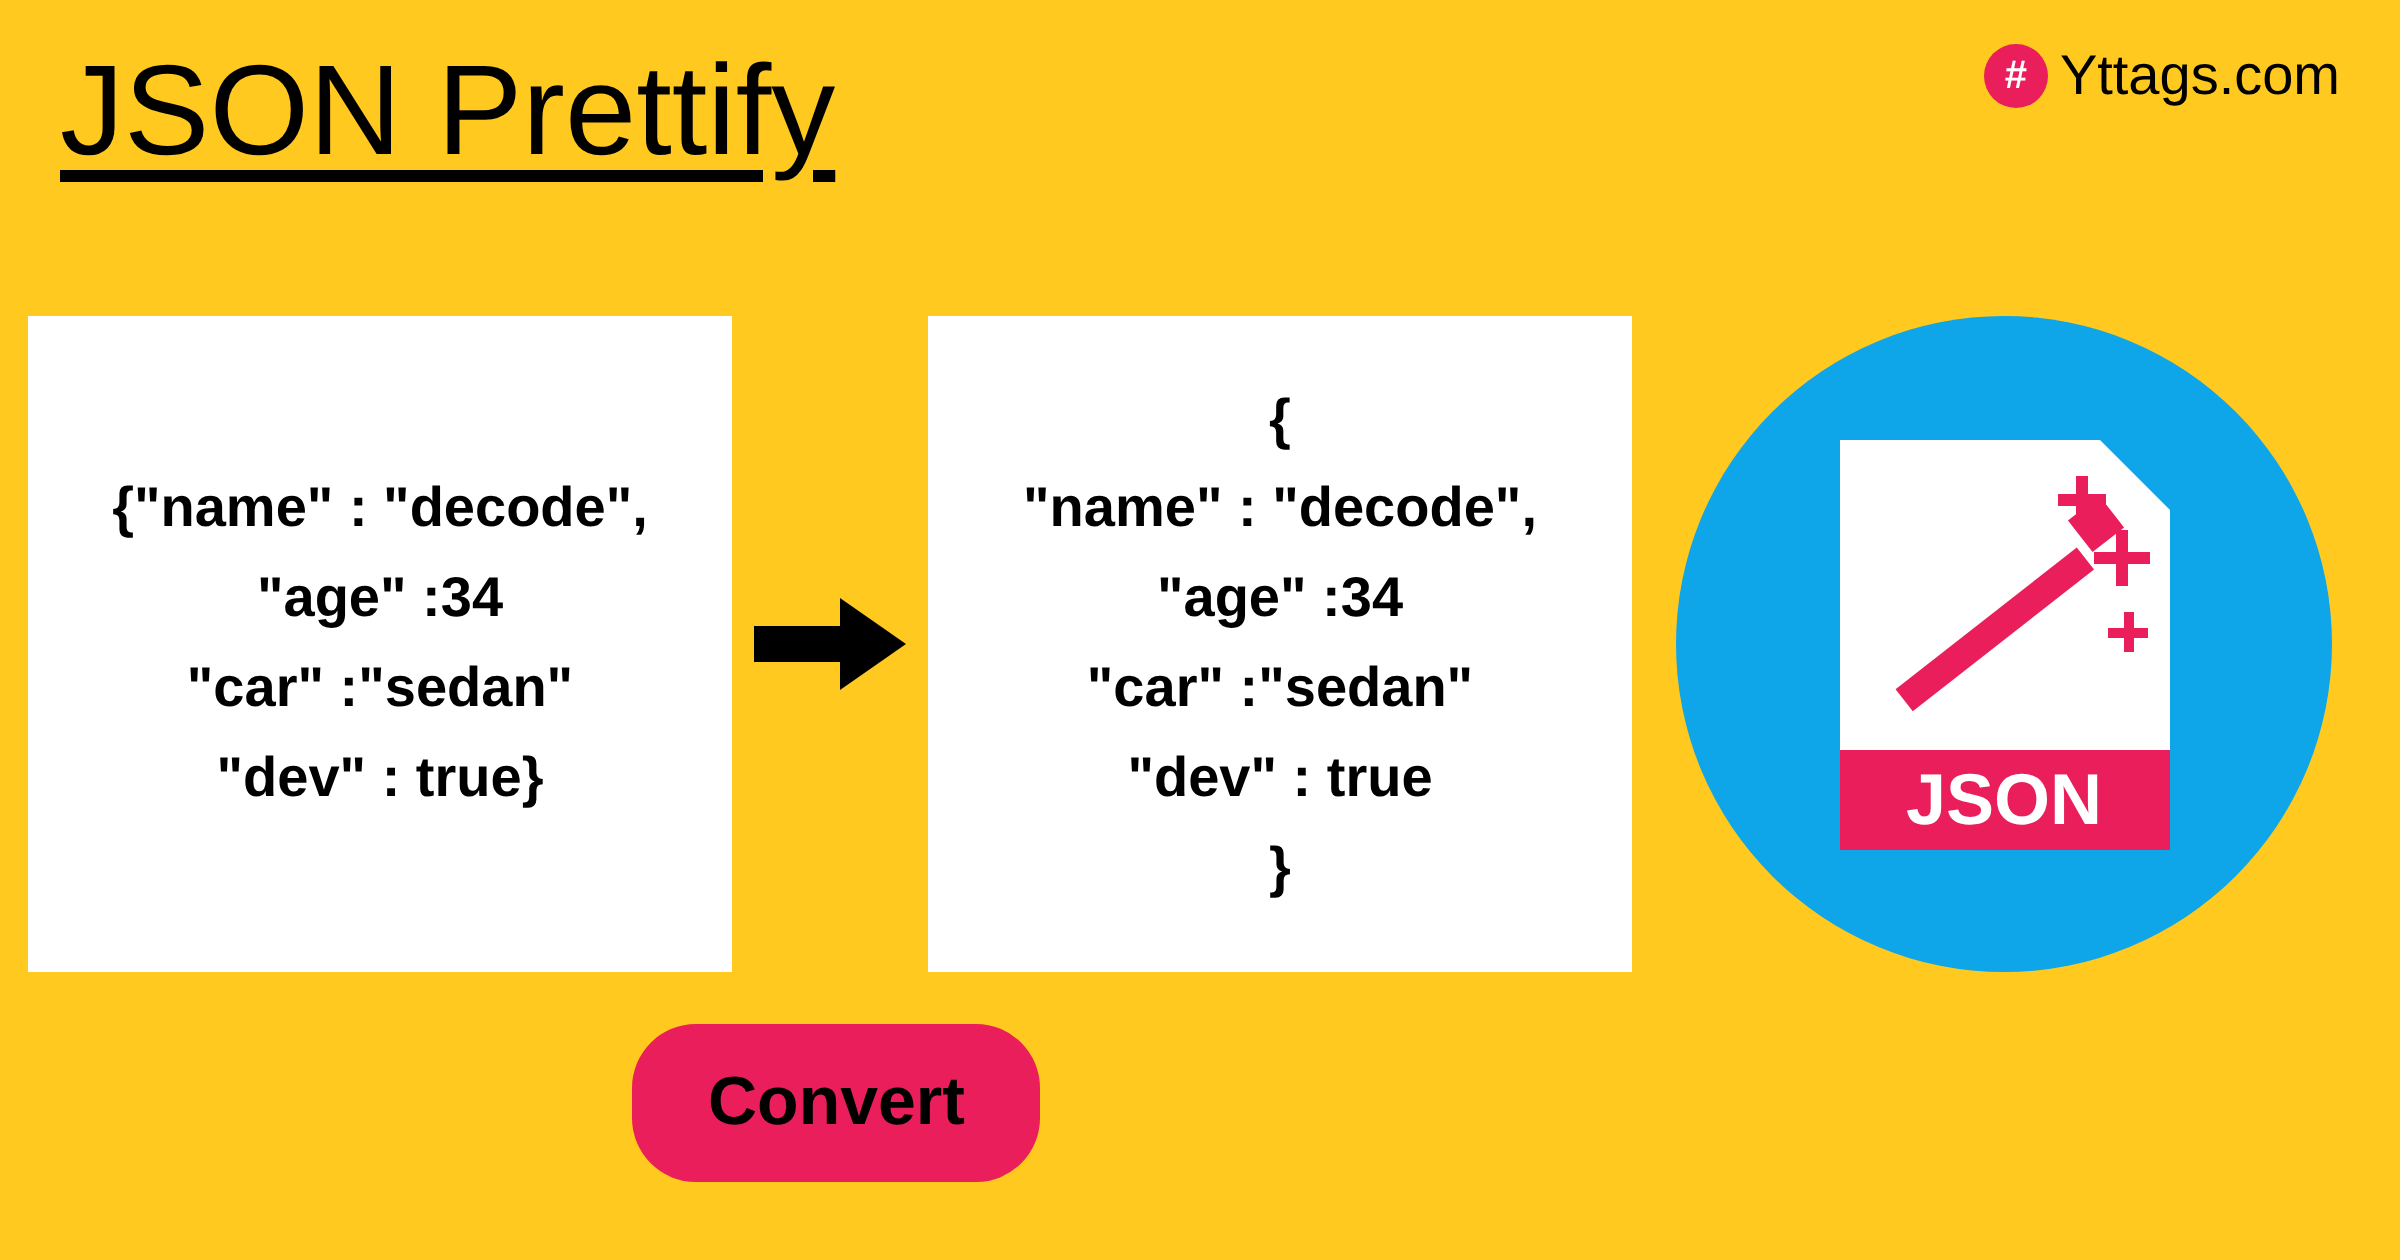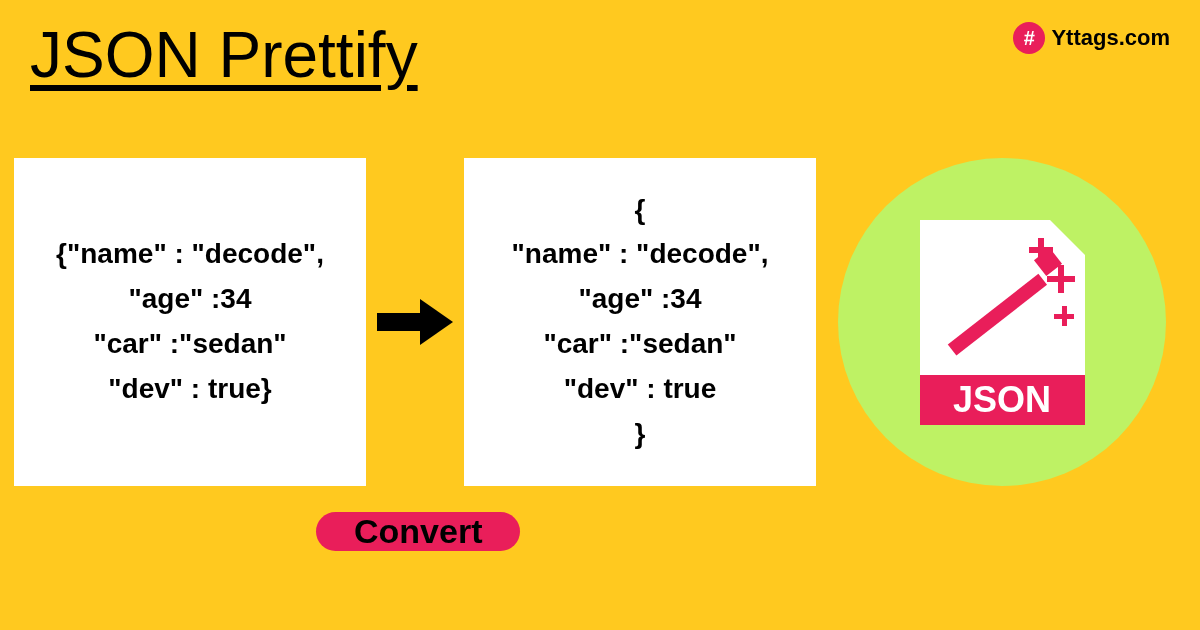--- a/index.html
+++ b/index.html
@@ -41,22 +41,22 @@
       background: #e91e5a;
       border-radius: 50%;
       display: flex;
       align-items: center;
       justify-content: center;
       color: #fff;
       font-weight: bold;
       font-size: 20px;
     }
     .brand-text {
-      font-size: 22px;
-      font-weight: 700;
+      font-size: 28px;
+      font-weight: 400;
       color: #000;
     }
     .content {
       position: absolute;
       top: 158px;
       left: 14px;
       display: flex;
       align-items: center;
     }
     .code-box {
@@ -85,39 +85,39 @@
     .arrow-icon {
       width: 80px;
       height: 50px;
     }
     .json-badge {
       position: absolute;
       right: 34px;
       top: 158px;
       width: 328px;
       height: 328px;
-      background: #bef264;
+      background: #0ea5e9;
       border-radius: 50%;
       display: flex;
       align-items: center;
       justify-content: center;
     }
     .json-file-icon {
       width: 185px;
       height: 225px;
     }
     .convert-button {
       position: absolute;
       left: 316px;
       top: 512px;
       background: #e91e5a;
       color: #000;
       font-size: 34px;
       font-weight: 900;
-      padding: 0 38px;
+      padding: 20px 38px;
       border: none;
       border-radius: 32px;
       cursor: pointer;
     }
   </style>
 </head>
 <body>
 
 <div class="header">
   <h1 class="page-title">JSON Prettify</h1>

